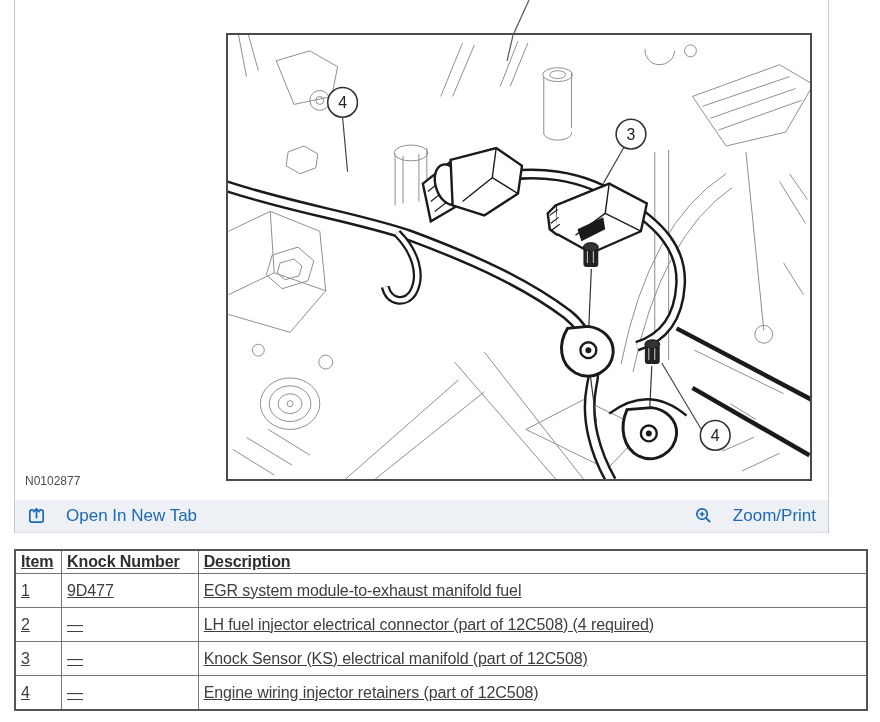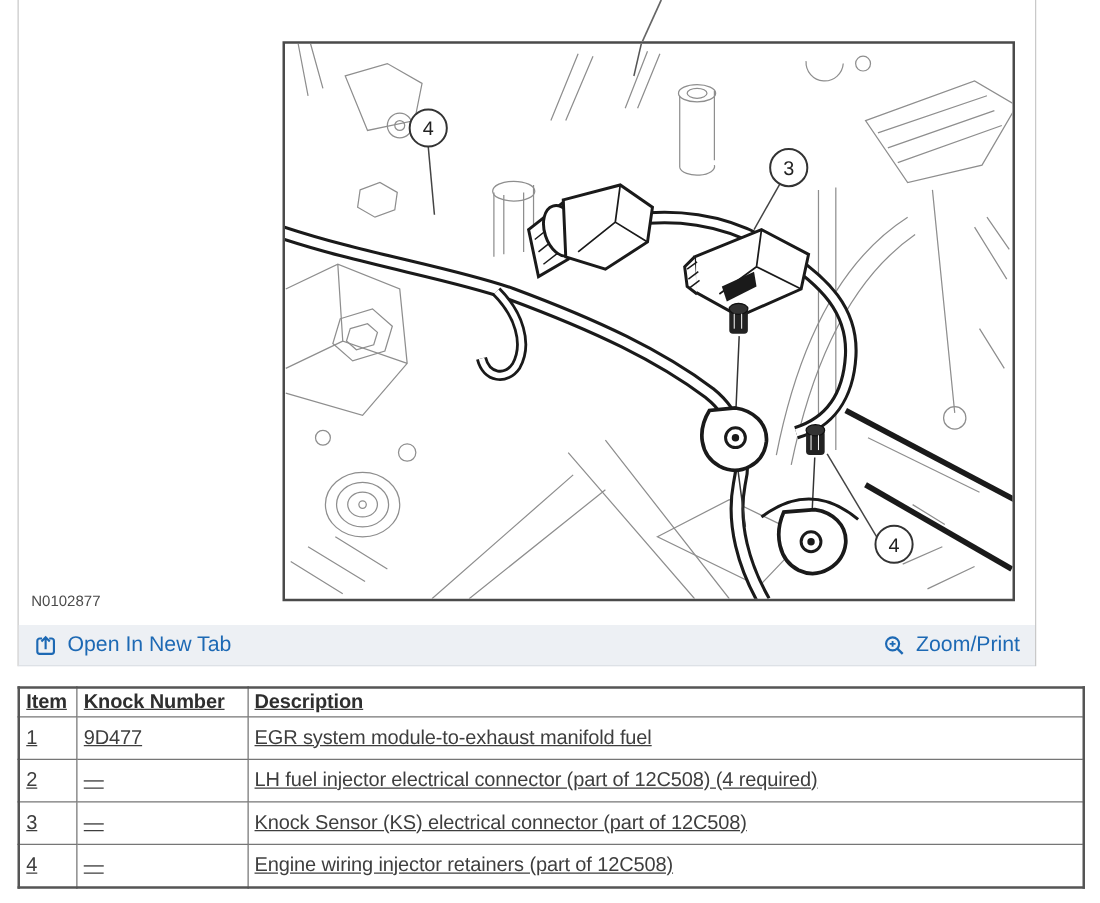--- a/index.html
+++ b/index.html
@@ -10,21 +10,21 @@
   #frame-right{left:828px;}
   #figure-box{position:absolute;left:226px;top:33px;width:582px;height:444px;
               border:2px solid #4a4a4a;background:#fff;}
   #figure-box svg{display:block;}
   #top-leader{position:absolute;left:505px;top:0;width:30px;height:33px;}
   #figure-id{position:absolute;left:25px;top:474px;font-size:12px;color:#4b4b4b;text-align:center;}
   #toolbar{position:absolute;left:15px;top:500px;width:813px;height:33px;
            background:#edf0f4;display:flex;align-items:center;
            justify-content:space-between;padding:0 12px;box-sizing:border-box;
            border-bottom:1px solid #dde1e6;}
-  .tool-link{display:inline-flex;align-items:flex-end;gap:8px;color:#1d69b4;
+  .tool-link{display:inline-flex;align-items:flex-start;gap:20px;color:#1d69b4;
              font-size:17px;cursor:pointer;text-decoration:none;}
   .tool-link svg{flex:0 0 auto;}
   #parts-table{position:absolute;left:14px;top:549px;width:854px;
                border-collapse:collapse;table-layout:fixed;
                font-size:16px;color:#3e3e3e;letter-spacing:-0.1px;text-decoration:underline;}
   #parts-table th,#parts-table td{border:1px solid #767676;text-align:left;
                padding:0 5px;overflow:hidden;white-space:nowrap;}
   #parts-table{border:2px solid #555;}
   #parts-table th{height:22px;font-size:16px;font-weight:bold;color:#2e2e2e;}
   #parts-table td{height:33px;font-weight:400;}
@@ -187,21 +187,21 @@
         <td>EGR system module-to-exhaust manifold fuel</td>
       </tr>
       <tr>
         <td>2</td>
         <td>—</td>
         <td>LH fuel injector electrical connector (part of 12C508) (4 required)</td>
       </tr>
       <tr>
         <td>3</td>
         <td>—</td>
-        <td>Knock Sensor (KS) electrical connector (part of 12C508)</td>
+        <td>Knock Sensor (KS) electrical manifold (part of 12C508)</td>
       </tr>
       <tr>
         <td>4</td>
         <td>—</td>
         <td>Engine wiring injector retainers (part of 12C508)</td>
       </tr>
     </tbody>
   </table>
 
 </div>

